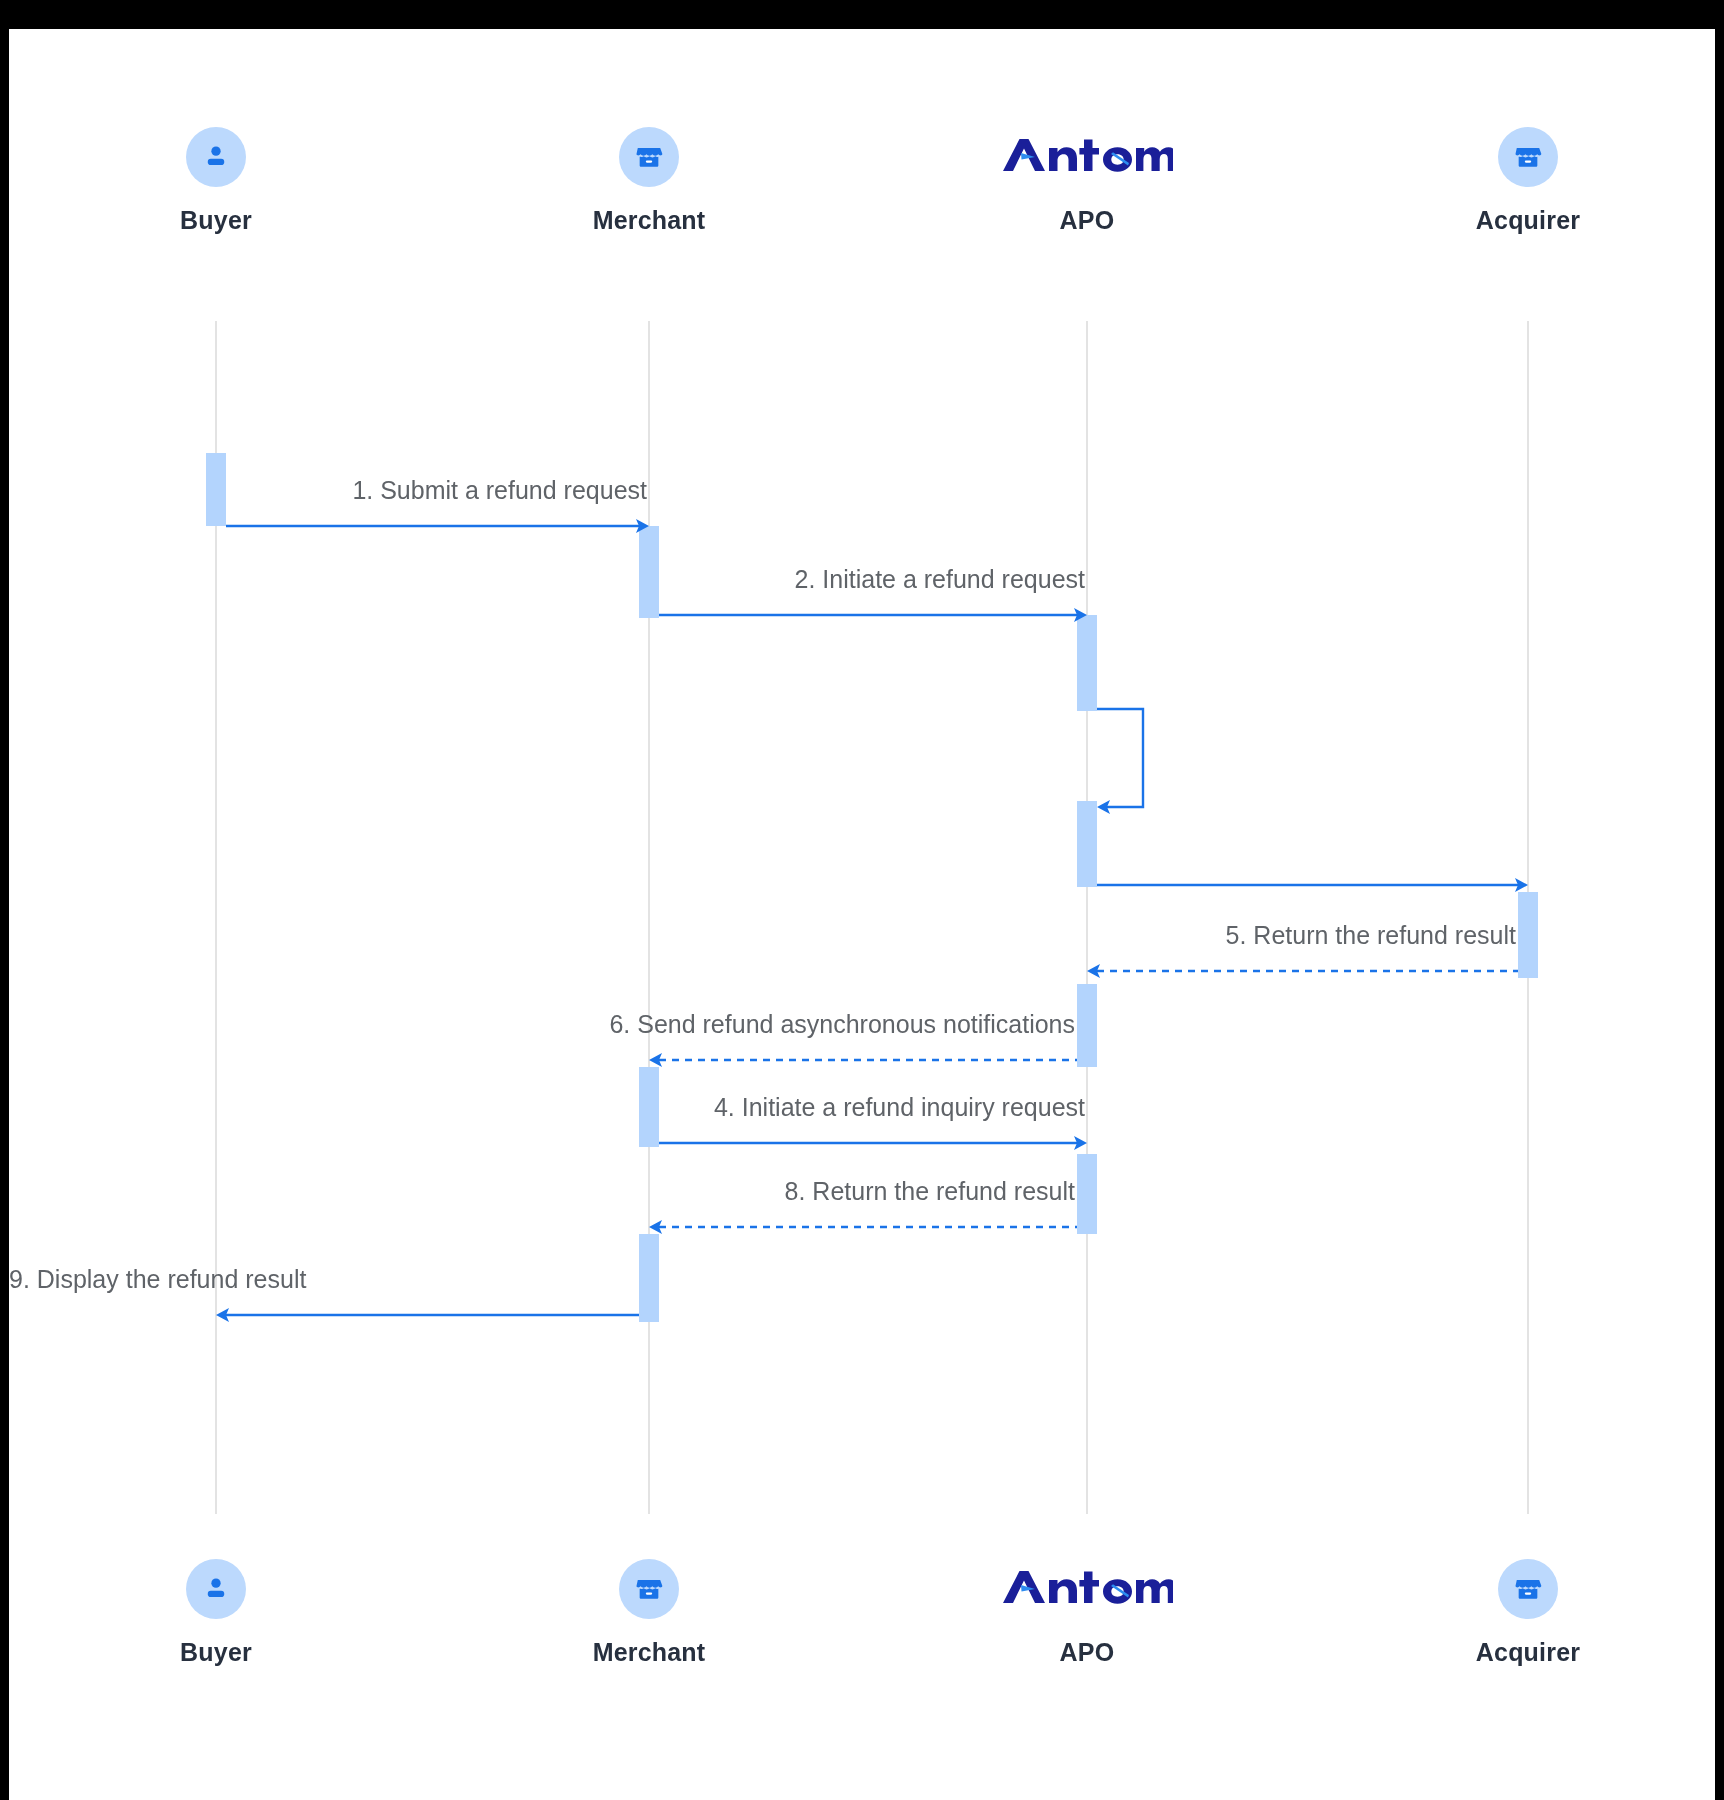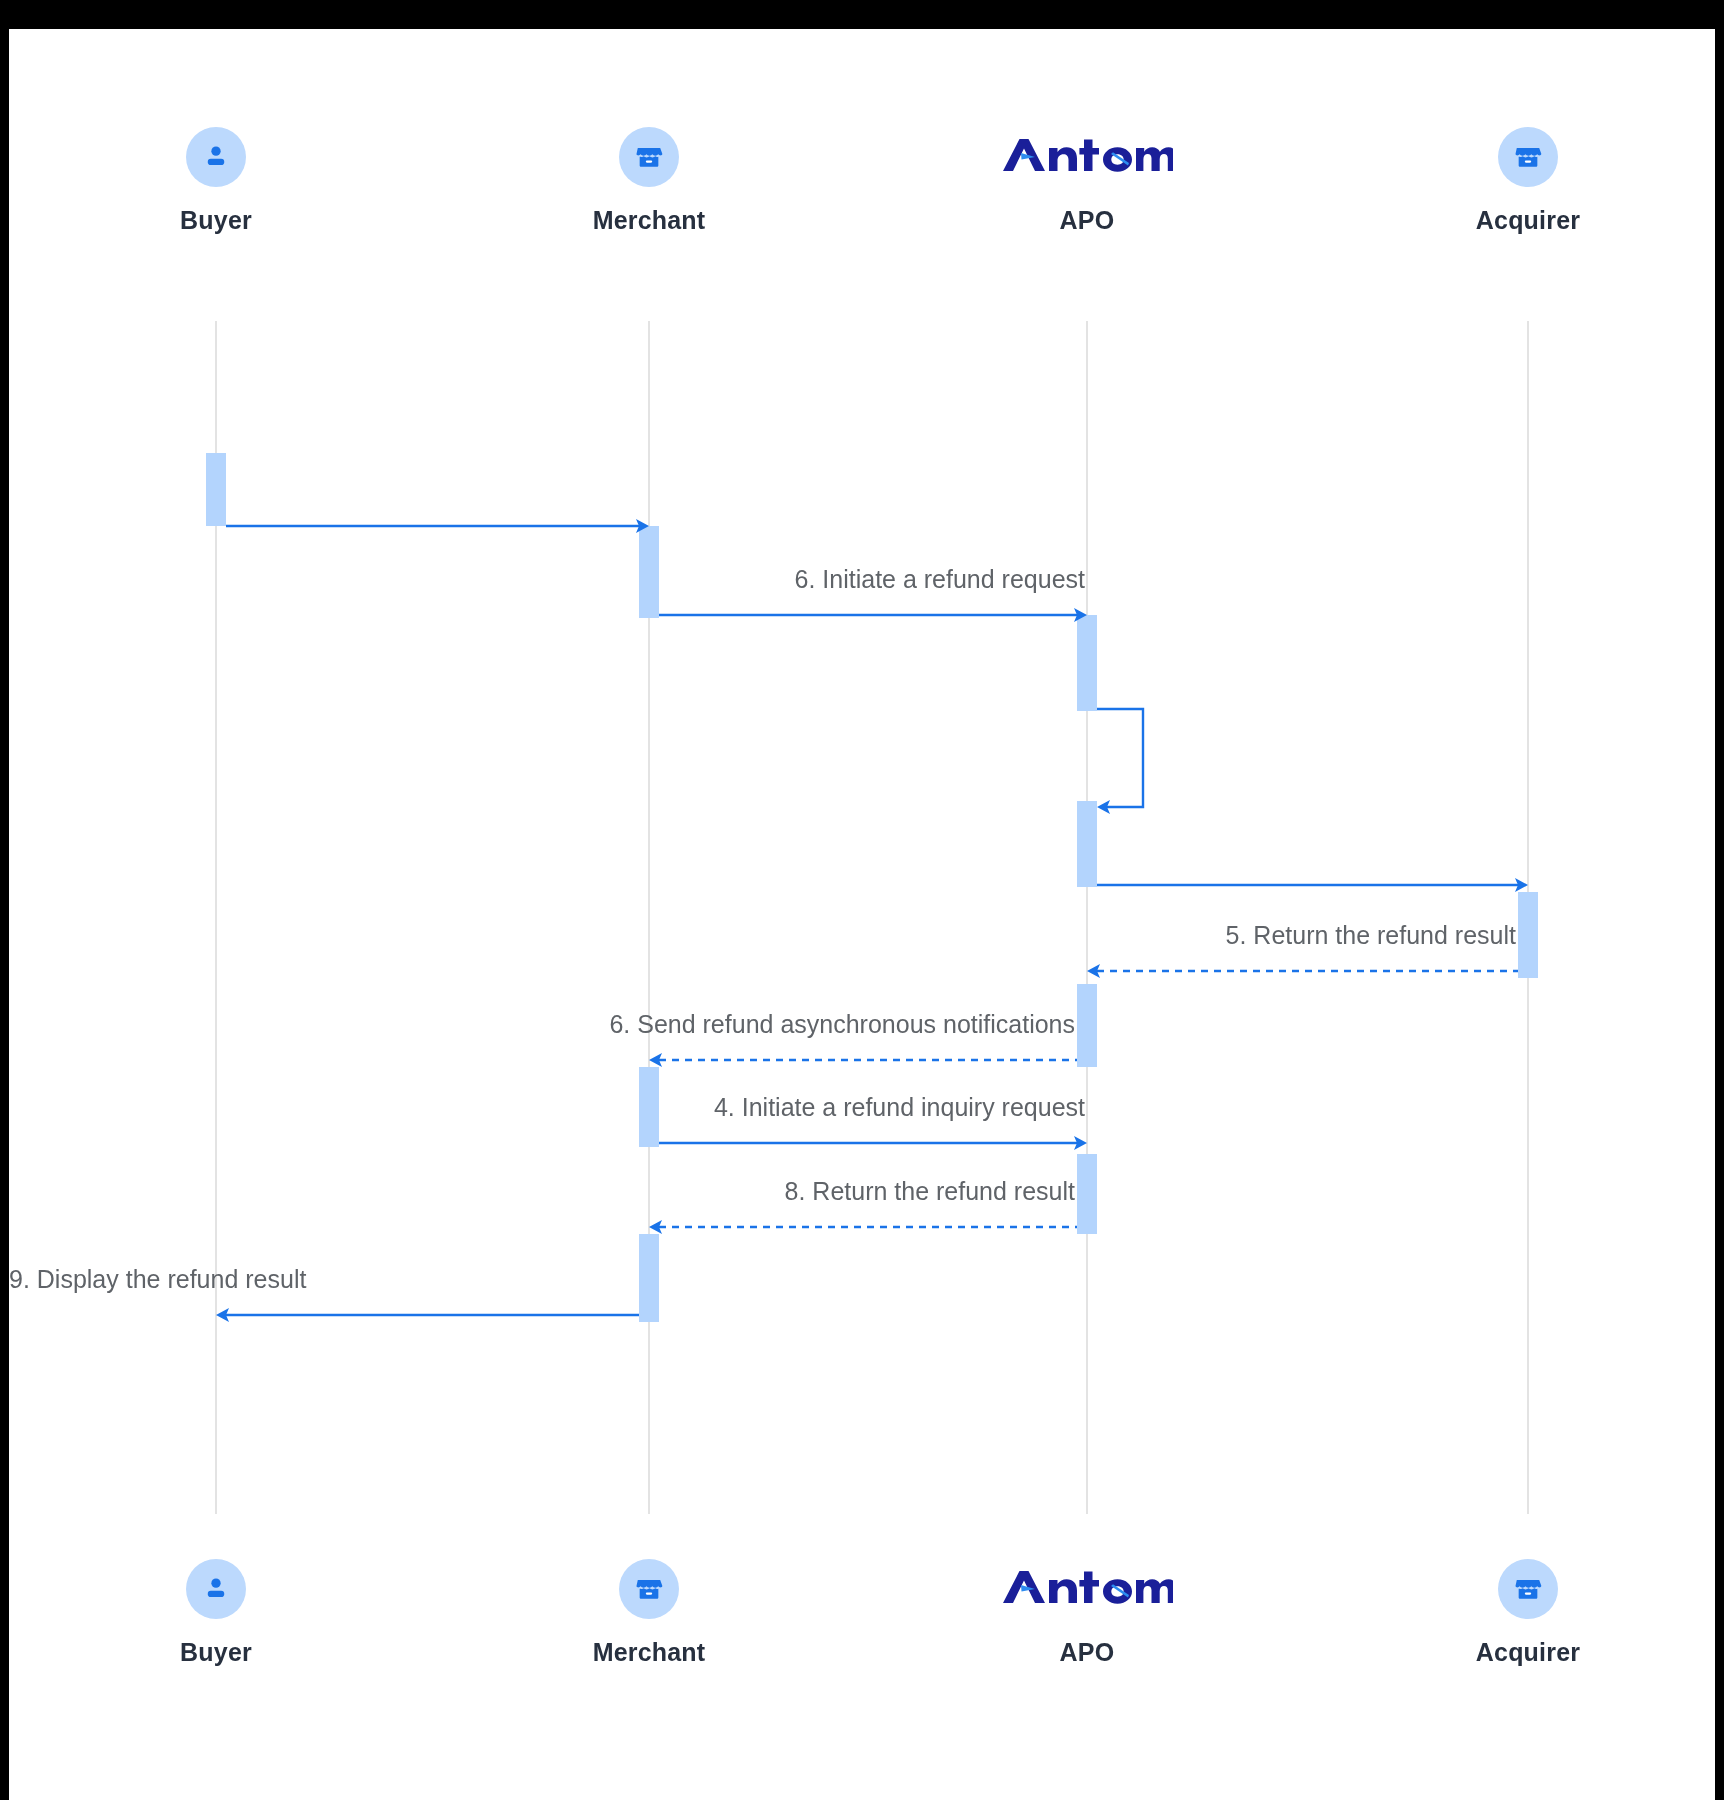--- a/index.html
+++ b/index.html
@@ -211,25 +211,26 @@
       <div class="activation" style="left: 1068px; top: 772px; height: 86px; background: rgb(179, 212, 253);"></div>
       <div class="activation" style="left: 1509px; top: 863px; height: 86px; background: rgb(179, 212, 253);"></div>
       <div class="activation" style="left: 1068px; top: 955px; height: 83px; background: rgb(179, 212, 253);"></div>
       <div class="activation" style="left: 630px; top: 1038px; height: 80px; background: rgb(179, 212, 253);"></div>
       <div class="activation" style="left: 1068px; top: 1125px; height: 80px; background: rgb(179, 212, 253);"></div>
       <div class="activation" style="left: 630px; top: 1205px; height: 88px; background: rgb(179, 212, 253);"></div>
       <svg class="arrow-svg" width="427" height="24" style="left: 217px; top: 485px;">
         <line x1="0" y1="12" x2="413" y2="12" stroke="#1a73e8" stroke-width="2.4"></line>
         <path d="M423 12 L410 5 L413 12 L410 19 Z" fill="#1a73e8"></path>
       </svg>
+      <div class="msg-label" style="top: 445px; color: rgb(95, 99, 104); left: 0px; width: 650px; text-align: right; padding-right: 12px; box-sizing: border-box;">1. Submit a refund request</div>
       <svg class="arrow-svg" width="432" height="24" style="left: 650px; top: 574px;">
         <line x1="0" y1="12" x2="418" y2="12" stroke="#1a73e8" stroke-width="2.4"></line>
         <path d="M428 12 L415 5 L418 12 L415 19 Z" fill="#1a73e8"></path>
       </svg>
-      <div class="msg-label" style="top: 534px; color: rgb(95, 99, 104); left: 0px; width: 1088px; text-align: right; padding-right: 12px; box-sizing: border-box;">6. Initiate a refund request</div>
+      <div class="msg-label" style="top: 534px; color: rgb(95, 99, 104); left: 0px; width: 1088px; text-align: right; padding-right: 12px; box-sizing: border-box;">2. Initiate a refund request</div>
       <svg class="arrow-svg" width="90" height="118" style="left: 1084px; top: 672px;">
         <path d="M4 8 H50 V106 H14" fill="none" stroke="#1a73e8" stroke-width="2.4"></path>
         <path d="M4 106 L17 99 L14 106 L17 113 Z" fill="#1a73e8"></path>
       </svg>
       <svg class="arrow-svg" width="435" height="24" style="left: 1088px; top: 844px;">
         <line x1="0" y1="12" x2="421" y2="12" stroke="#1a73e8" stroke-width="2.4"></line>
         <path d="M431 12 L418 5 L421 12 L418 19 Z" fill="#1a73e8"></path>
       </svg>
       <svg class="arrow-svg" width="435" height="24" style="left: 1078px; top: 930px;">
         <line x1="10" y1="12" x2="431" y2="12" stroke="#1a73e8" stroke-width="2.4" stroke-dasharray="7 6"></line>

